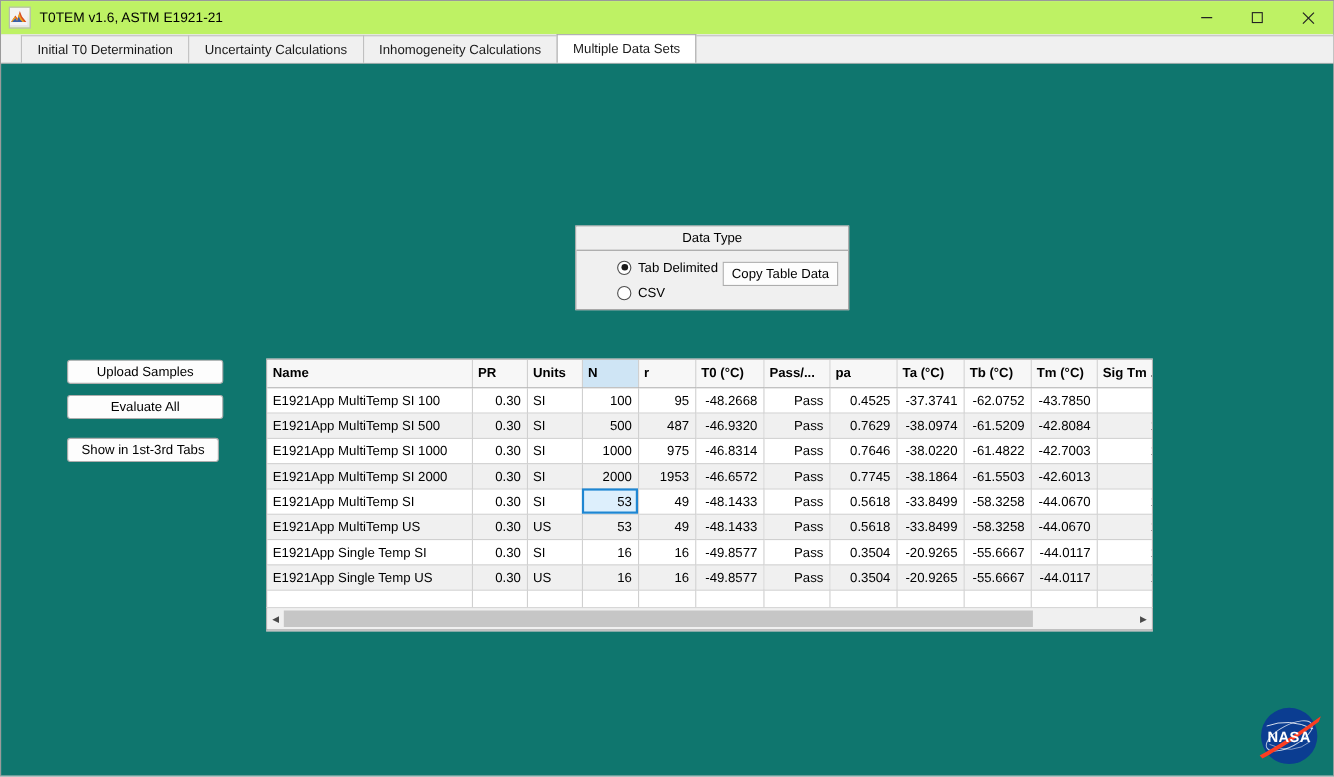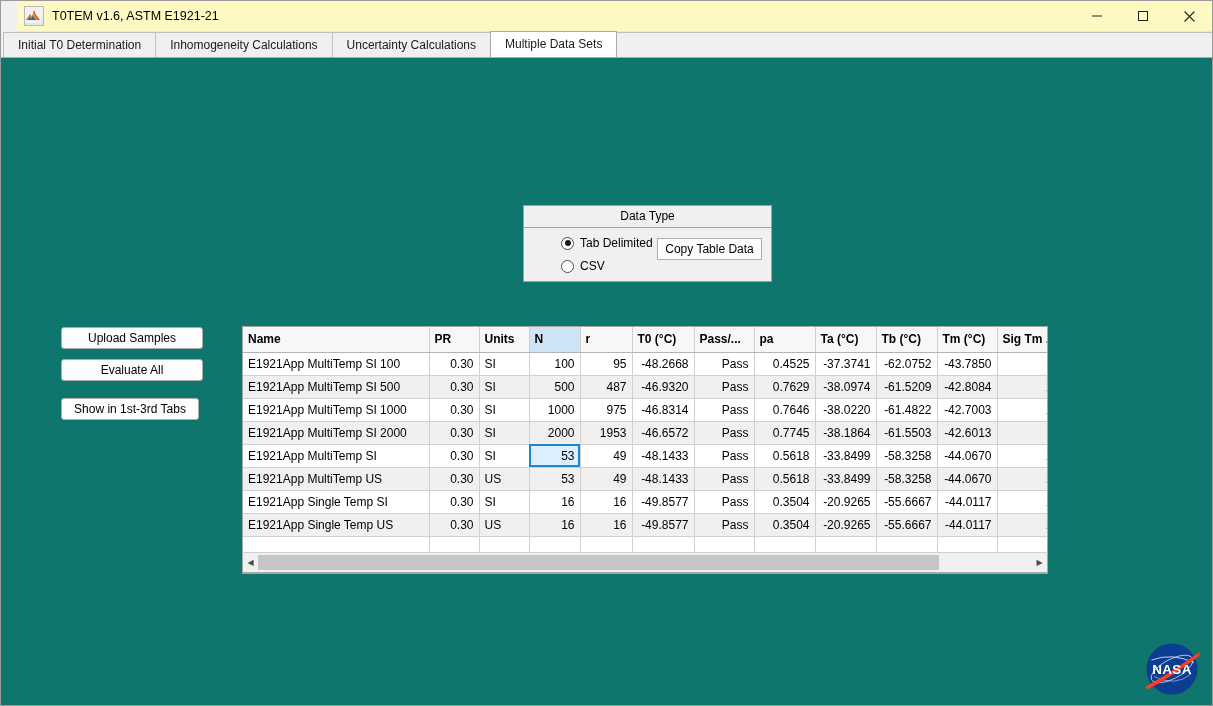--- a/index.html
+++ b/index.html
@@ -20,26 +20,25 @@
     box-sizing: border-box;
     border: 1px solid #9a9a9a;
     background: #f0f0f0;
     display: flex;
     flex-direction: column;
   }
 
   
   .titlebar {
     height: 30px;
-    background: #fef9c3;
+    background: #bef264;
     display: flex;
     align-items: center;
     flex: 0 0 auto;
     border-bottom: 1px solid #e8e8e8;
-    margin-left: 16px;
   }
   .titlebar-icon {
     width: 18px;
     height: 18px;
     margin-left: 7px;
     margin-right: 8px;
     border: 1px solid #b8b8b8;
     background: linear-gradient(#f8f8f8, #e4e4e4);
     position: relative;
     overflow: hidden;
@@ -62,21 +61,21 @@
   .win-btn svg { display: block; }
 
   
   .tabstrip {
     height: 26px;
     flex: 0 0 auto;
     display: flex;
     align-items: flex-end;
     background: #f0f0f0;
     border-bottom: 1px solid #aaaaaa;
-    padding-left: 2px;
+    padding-left: 18px;
     box-sizing: border-box;
   }
   .tab {
     height: 25px;
     line-height: 25px;
     padding: 0 14px;
     font-size: 12px;
     color: #1a1a1a;
     box-sizing: border-box;
     border: 1px solid #c0c0c0;
@@ -333,22 +332,22 @@
     <div class="win-btn">
       <svg width="13" height="13" viewBox="0 0 13 13">
         <line x1="1.5" y1="1.5" x2="11.5" y2="11.5" stroke="#222" stroke-width="1.1"></line>
         <line x1="11.5" y1="1.5" x2="1.5" y2="11.5" stroke="#222" stroke-width="1.1"></line>
       </svg>
     </div>
   </div>
 
   <div class="tabstrip">
     <div class="tab">Initial T0 Determination</div>
+    <div class="tab">Uncertainty Calculations</div>
     <div class="tab">Inhomogeneity Calculations</div>
-    <div class="tab">Uncertainty Calculations</div>
     <div class="tab active">Multiple Data Sets</div>
     <div class="tabstrip-tail"></div>
   </div>
 
   <div class="content">
 
     <div class="datatype-panel">
       <div class="datatype-title">Data Type</div>
       <div class="datatype-body">
         <div class="radio-row r1">

